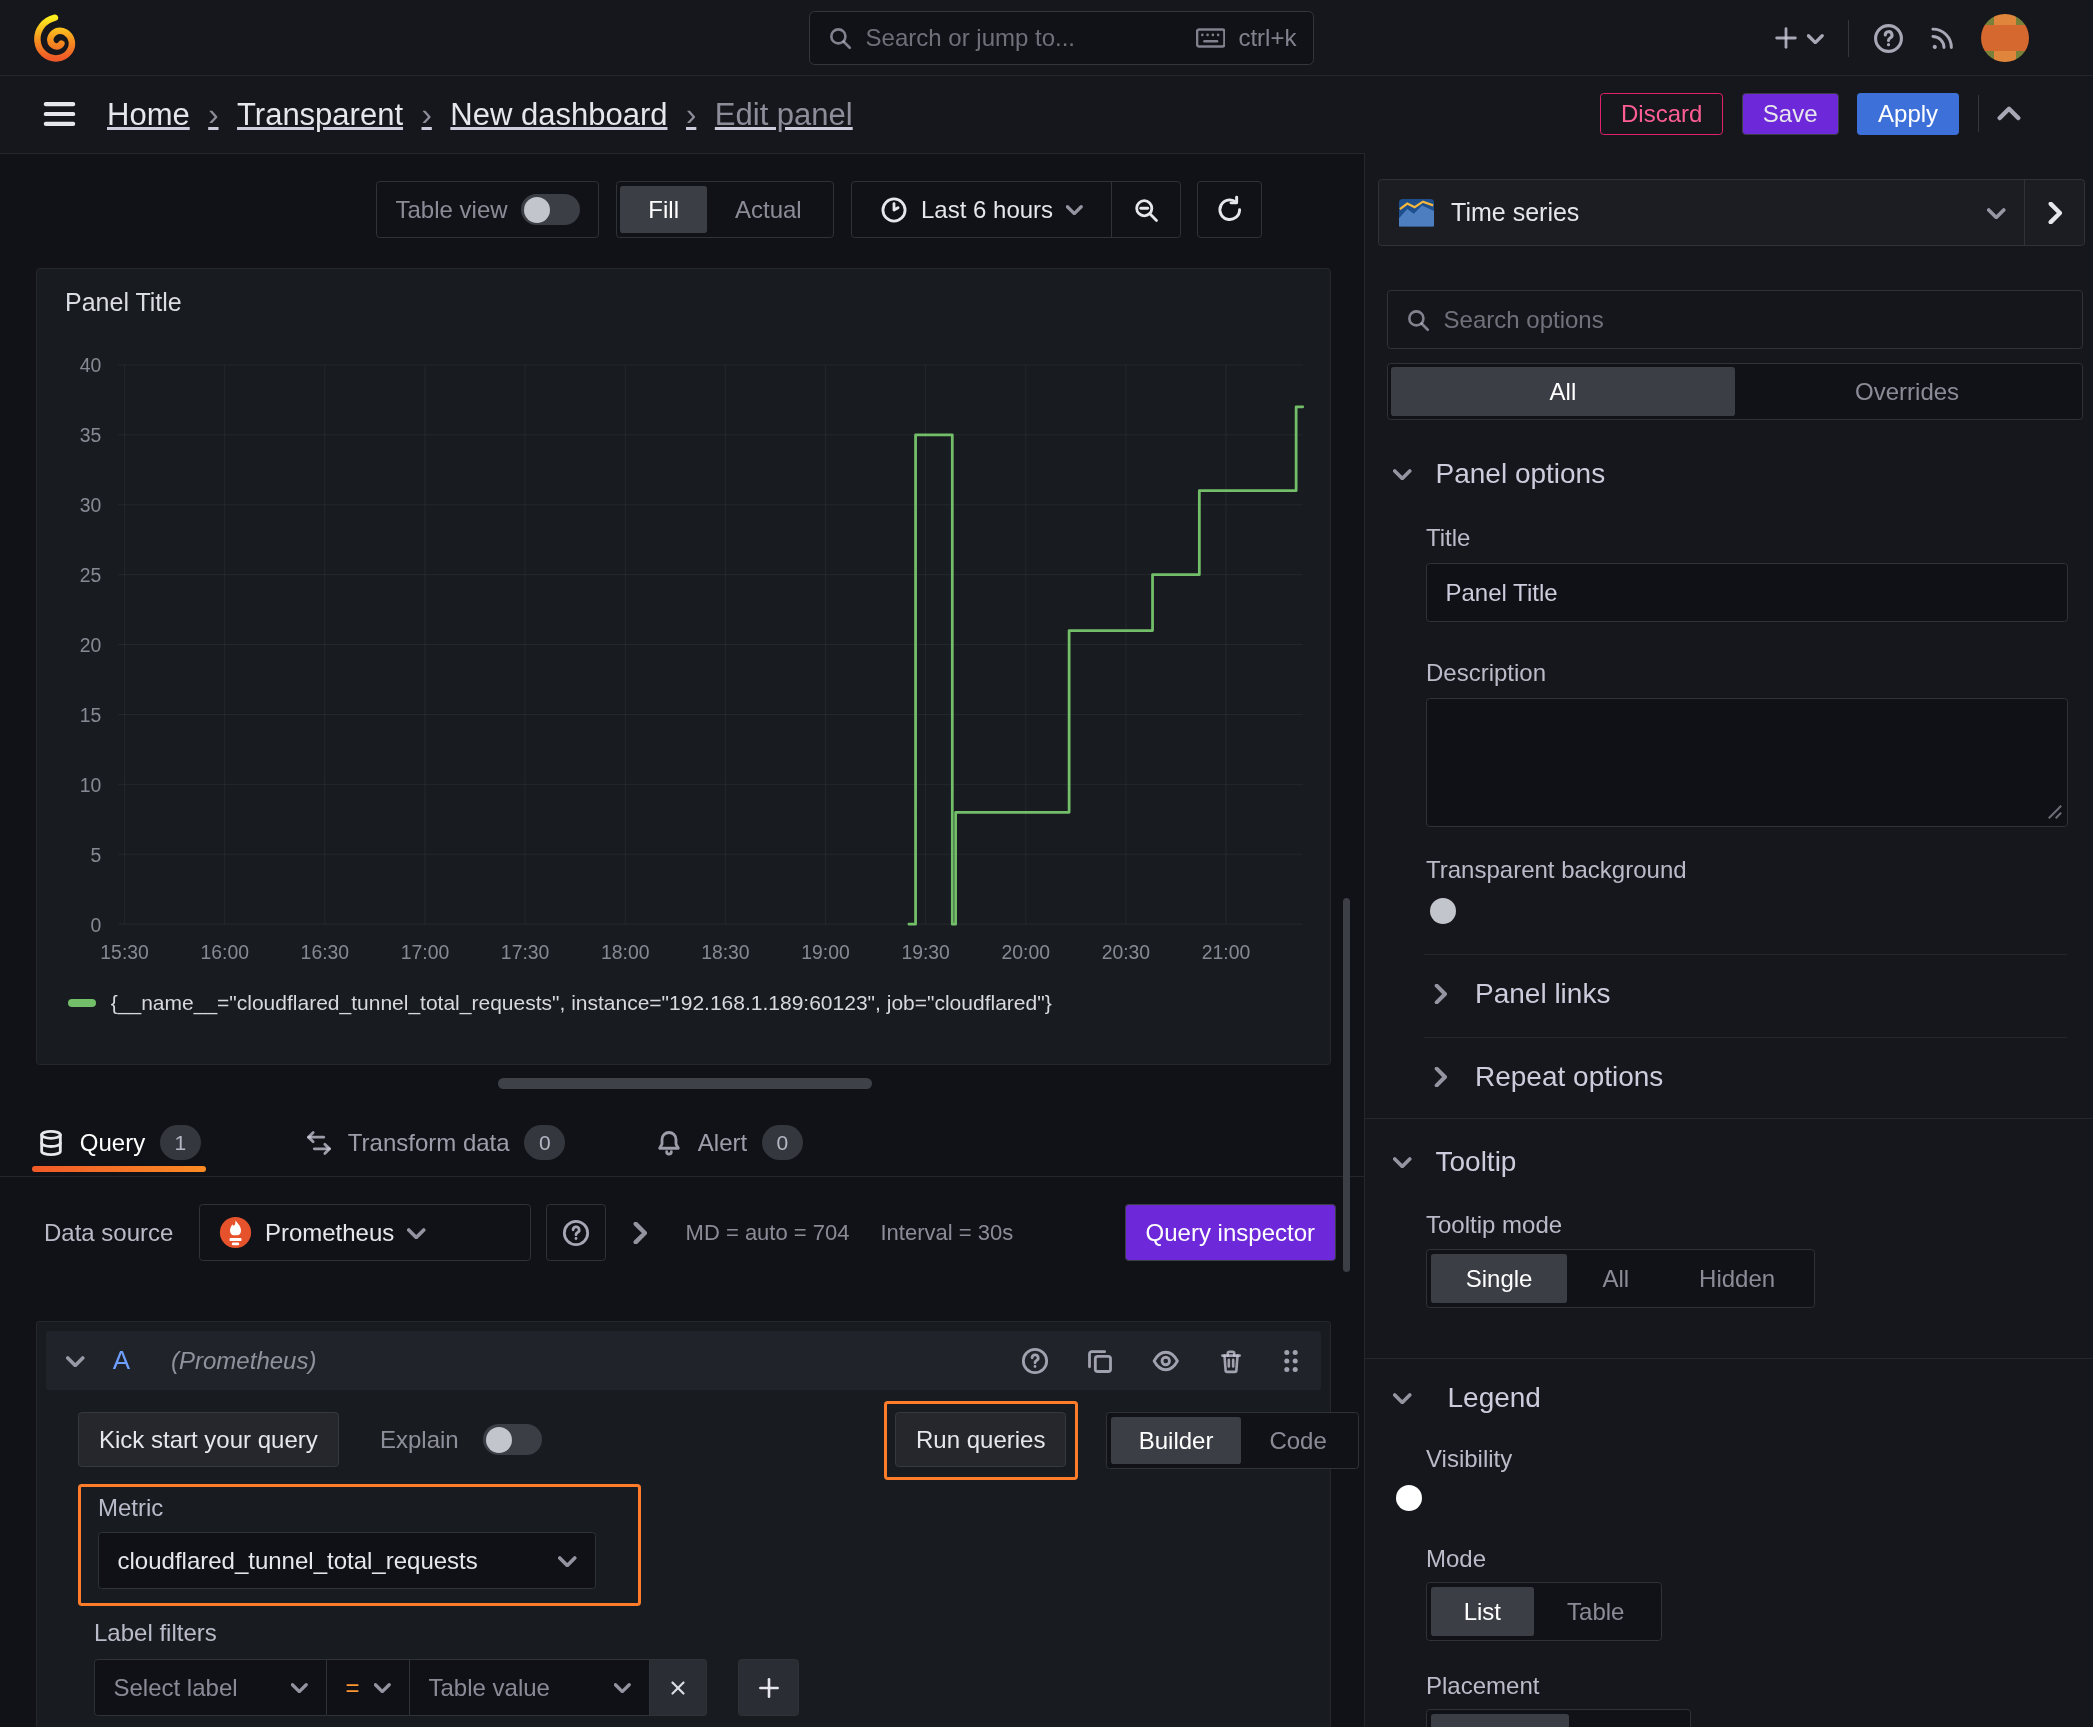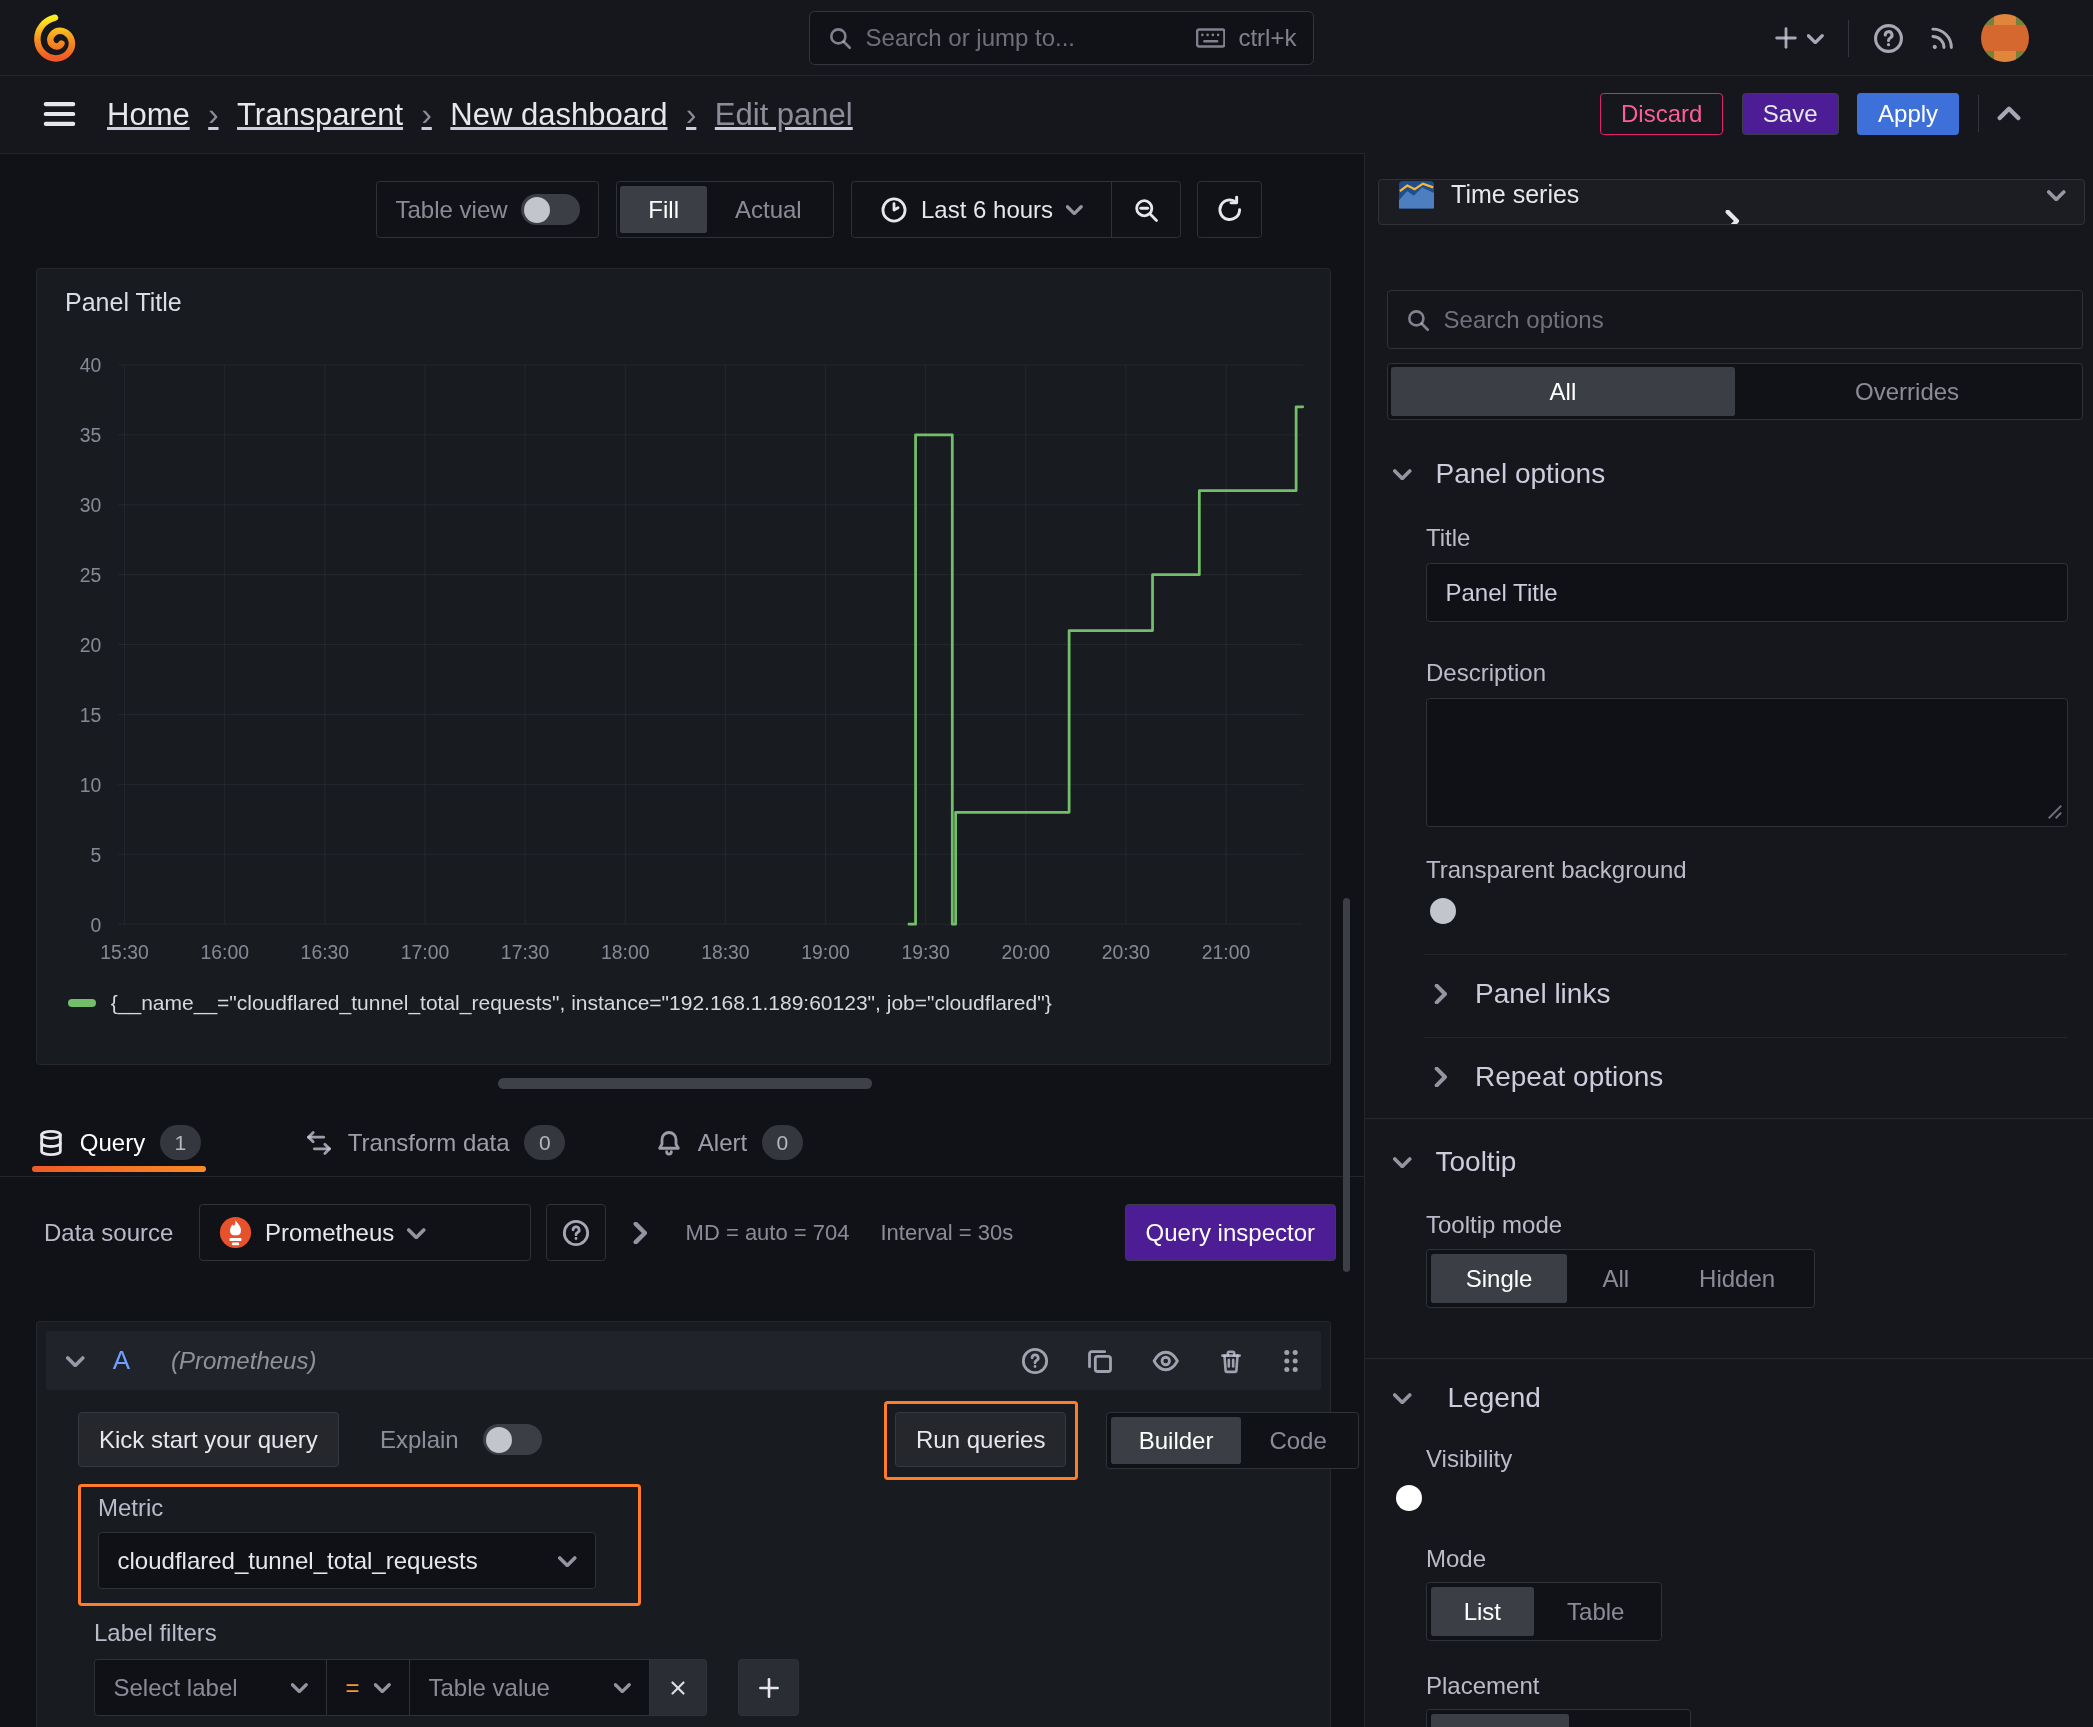--- a/index.html
+++ b/index.html
@@ -13,21 +13,21 @@
   .abs { position:absolute; }
   .flex { display:flex; align-items:center; }
   .muted { color:rgba(204,204,220,0.65); }
   .bar { background:#15171c; border-bottom:0.9px solid #24262b; }
   .btn {
     display:inline-flex; align-items:center; justify-content:center;
     height:42px; padding:0 20px; border-radius:3.7px;
     font-size:24px; color:#ccccdc; background:transparent; border:0.9px solid transparent;
     white-space:nowrap;
   }
-  .btn-secondary { background:#4c1d95; border-color:#3b3e45; color:#e6e6ec; }
+  .btn-secondary { background:#6d28d9; border-color:#3b3e45; color:#e6e6ec; }
   .btn-primary  { background:#3d71d9; color:#ffffff; }
   .btn-danger-outline { background:transparent; border:0.9px solid #e0226e; color:#ff5e94; }
   .ctl {
     display:inline-flex; align-items:center; gap:13px;
     height:57px; padding:0 18.5px;
     background:#111217; border:0.9px solid #2f3237; border-radius:3.7px;
   }
   .seg-group { display:inline-flex; align-items:stretch; height:57px; background:#111217; border:0.9px solid #2f3237; border-radius:3.7px; overflow:hidden; }
   .seg { display:inline-flex; align-items:center; justify-content:center; padding:0 28px; color:rgba(204,204,220,0.65); font-size:24px; cursor:default; }
   .seg.on { background:#3b3e45; color:#ffffff; border-radius:2.8px; }
@@ -399,21 +399,21 @@
       </div>
     </div>
   </div>
 </div>
 
 <div class="abs" style="left:1343px;top:898px;width:7.4px;height:374px;border-radius:3.7px;background:#3c3f46;"></div>
 
 <div class="abs" style="left:1364px;top:153px;width:729px;height:1575px;background:#15171c;border-left:0.9px solid #24262b;overflow:hidden;">
 
   
-  <div class="abs seg-group" style="left:13px;top:26px;width:707px;height:46px;background:#1b1d23;flex-direction:column;">
+  <div class="abs seg-group" style="left:13px;top:26px;width:707px;height:67px;background:#1b1d23;">
     <span class="seg" style="flex:1;justify-content:flex-start;gap:16.6px;padding:0 18.5px;color:#e6e6ec;">
       <svg width="37" height="29.5" viewBox="0 0 40 32" style="display:block;">
         <rect x="1" y="1" width="38" height="30" rx="4" fill="#1f4e8c"></rect>
         <path d="M1 22 L10 12 L17 17 L26 8 L39 14 V31 H1 Z" fill="#4d7fc0"></path>
         <polyline points="2,12 10,6 18,10 27,4 38,8" fill="none" stroke="#f5b73d" stroke-width="2.4"></polyline>
       </svg>
       <span style="font-size:25px;">Time series</span>
       <svg class="ic select-caret" width="18.5" height="12" viewBox="0 0 12 8" style="margin-left:auto;">
           <polyline points="1,2 6,7 11,2"></polyline>
         </svg>

